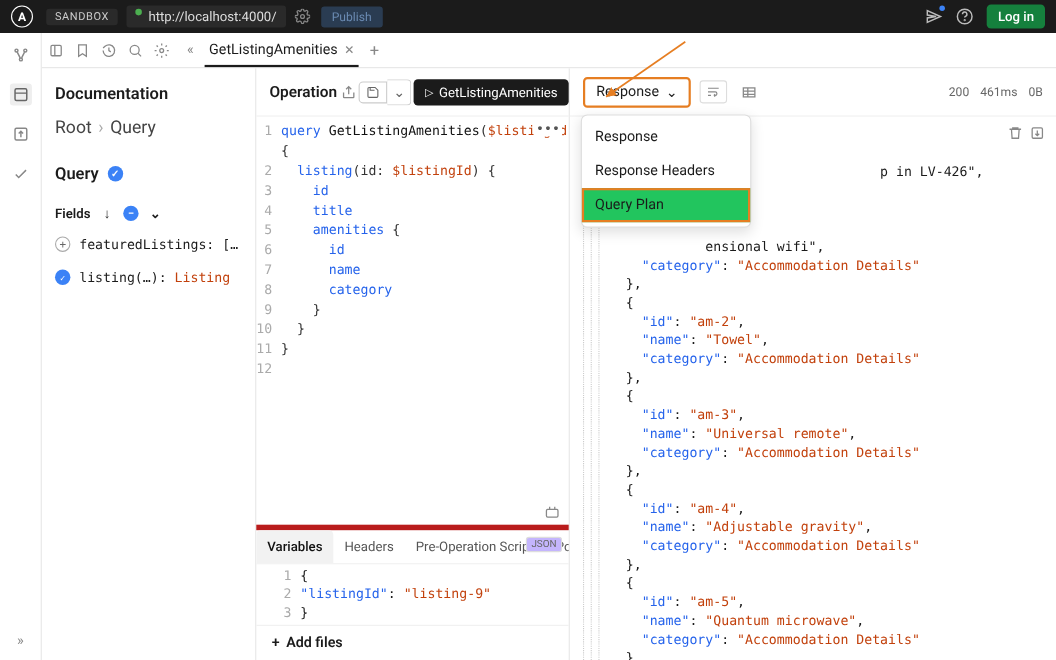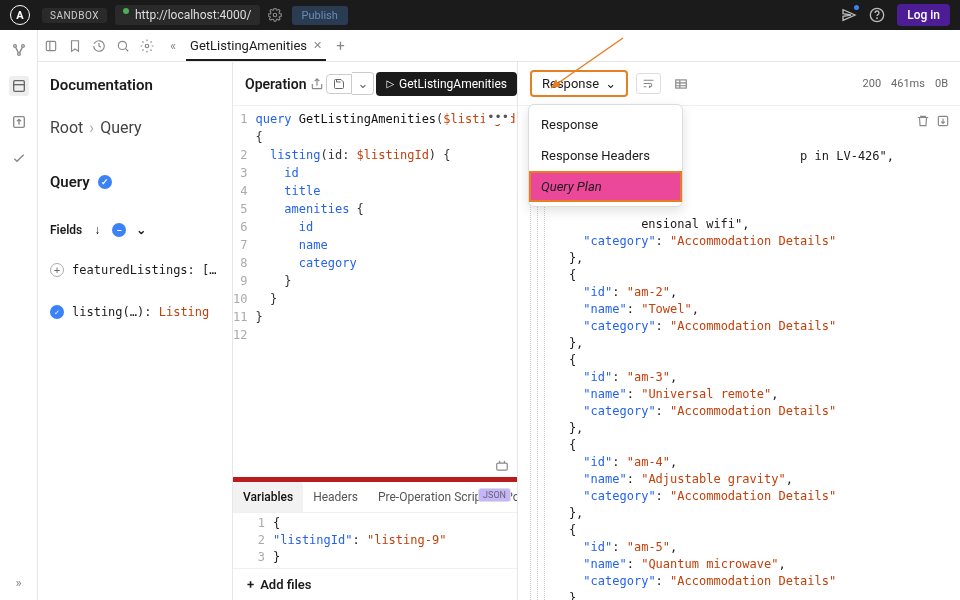--- a/index.html
+++ b/index.html
@@ -10,41 +10,41 @@
   .logo { width: 20px; height: 20px; border: 1.5px solid #fff; border-radius: 50%; display: flex; align-items: center; justify-content: center; color: #fff; font-weight: 700; font-size: 11px; margin-right: 12px; }
   .sandbox-badge { background: #2a2a2a; border-radius: 3px; padding: 2px 8px; font-size: 10px; letter-spacing: 0.5px; margin-right: 8px; }
   .url-input { background: #2a2a2a; border-radius: 3px; padding: 3px 8px; display: flex; align-items: flex-start; gap: 6px; flex: 0 0 auto; }
   .dot { width: 6px; height: 6px; background: #4caf50; border-radius: 50%; }
   .url-text { color: #ddd; }
   .gear-top { margin-left: 8px; color: #888; }
   .publish-btn { background: #2a3c52; color: #6b8bb3; border-radius: 3px; padding: 3px 10px; margin-left: 10px; font-size: 11px; }
   .topbar-right { margin-left: auto; display: flex; align-items: center; gap: 12px; }
   .notif { position: relative; }
   .notif-dot { position: absolute; top: -2px; right: -2px; width: 5px; height: 5px; background: #3b82f6; border-radius: 50%; }
-  .login-btn { background: #4c1d95; color: #fff; border-radius: 4px; padding: 4px 10px; font-size: 12px; font-weight: 500; }
+  .login-btn { background: #15803d; color: #fff; border-radius: 4px; padding: 4px 10px; font-size: 12px; font-weight: 500; }
   
   
   .main { display: flex; height: calc(600px - 30px); }
   .leftbar { width: 38px; border-right: 1px solid #e6e6e6; display: flex; flex-direction: column; align-items: center; padding-top: 10px; gap: 16px; position: relative; }
   .leftbar-icon { width: 20px; height: 20px; display: flex; align-items: center; justify-content: center; color: #888; }
   .leftbar-icon.active { background: #eee; border-radius: 3px; }
   .expand-handle { position: absolute; bottom: 10px; color: #888; }
   
   .content { flex: 1; display: flex; flex-direction: column; }
   .tabbar { height: 32px; display: flex; align-items: center; border-bottom: 1px solid #e6e6e6; padding-left: 6px; gap: 10px; position: relative; }
   .tabbar-icons { display: flex; gap: 10px; align-items: center; color: #888; }
   .tab-collapse { margin-left: 6px; color: #888; }
   .tab { padding: 6px 4px; font-size: 13px; display: flex; align-items: center; gap: 6px; border-bottom: 2px solid #1b1b1b; margin-bottom: -1px; }
   .tab-close { color: #888; font-size: 11px; }
   .tab-add { color: #888; font-size: 15px; }
   
   .workspace { flex: 1; display: flex; overflow: hidden; }
   
   
-  .doc-panel { width: 195px; border-right: 1px solid #e6e6e6; padding: 14px 12px; display: flex; flex-direction: column; gap: 24px; overflow: hidden; }
+  .doc-panel { width: 195px; border-right: 1px solid #e6e6e6; padding: 14px 12px; display: flex; flex-direction: column; gap: 12px; overflow: hidden; }
   .doc-title { font-size: 15px; font-weight: 600; }
   .breadcrumb { font-size: 16px; color: #444; display: flex; gap: 6px; align-items: center; }
   .breadcrumb-sep { color: #aaa; }
   .query-heading { display: flex; align-items: center; gap: 8px; font-weight: 600; font-size: 15px; margin-top: 12px; }
   .heading-badge { width: 14px; height: 14px; background: #3b82f6; border-radius: 50%; display:flex; align-items:center; justify-content:center; color:#fff; font-size:9px; }
   .fields-row { display: flex; align-items: center; gap: 8px; font-size: 12px; font-weight: 600; margin-top: 8px; }
   .field-icon { width: 14px; height: 14px; display:flex; align-items:center; justify-content:center; }
   .minus-circle { width: 14px; height: 14px; background: #3b82f6; border-radius: 50%; color:#fff; font-size:10px; display:flex; align-items:center; justify-content:center; }
   .field-item { display: flex; align-items: center; gap: 8px; font-size: 12px; font-family: ui-monospace, Menlo, monospace; padding: 2px 0; }
   .plus-circle { width: 14px; height: 14px; border: 1px solid #aaa; border-radius: 50%; color:#666; font-size:10px; display:flex; align-items:center; justify-content:center; }
@@ -88,21 +88,21 @@
   .resp-header { height: 44px; display: flex; align-items: center; padding: 0 12px; gap: 8px; border-bottom: 1px solid #f0f0f0; }
   .resp-drop { border: 2px solid #e67e22; border-radius: 4px; padding: 4px 10px; display:flex; align-items:center; gap:6px; font-size:13px; background:#fff; }
   .resp-icon { color: #888; padding: 3px 5px; }
   .resp-icon.boxed { border:1px solid #ddd; border-radius:3px; }
   .resp-meta { margin-left: auto; display:flex; gap:10px; font-size:11px; color:#666; }
   .resp-trash { position:absolute; top: 52px; right: 30px; color:#888; }
   .resp-import { position:absolute; top: 52px; right: 10px; color:#888; }
   
   .dropdown { position: absolute; top: 42px; left: 10px; width: 155px; background: #fff; border: 1px solid #ddd; border-radius: 6px; box-shadow: 0 4px 12px rgba(0,0,0,0.12); padding: 4px 0; z-index: 10; }
   .dd-item { padding: 8px 12px; font-size: 13px; }
-  .dd-item.highlighted { outline: 2px solid #e67e22; outline-offset: -2px; background: #ec4899; font-style: italic; }
+  .dd-item.highlighted { outline: 2px solid #e67e22; outline-offset: -2px; background: #22c55e; }
   
   .resp-body { flex: 1; font-family: ui-monospace, Menlo, monospace; font-size: 12px; line-height: 17px; padding: 8px 0 8px 22px; overflow: hidden; white-space: pre; position: relative; }
   .guide { position:absolute; left: 12px; top:0; bottom:0; border-left:1px dotted #ccc; }
   .guide2 { position:absolute; left: 19px; top:0; bottom:0; border-left:1px dotted #ccc; }
   .guide3 { position:absolute; left: 26px; top:0; bottom:0; border-left:1px dotted #ccc; }
   .jk { color: #2563eb; }
   .jv { color: #c2410c; }
   
   
   .arrow { position: absolute; top: 36px; right: 335px; width: 80px; height: 56px; pointer-events:none; z-index: 20; }

